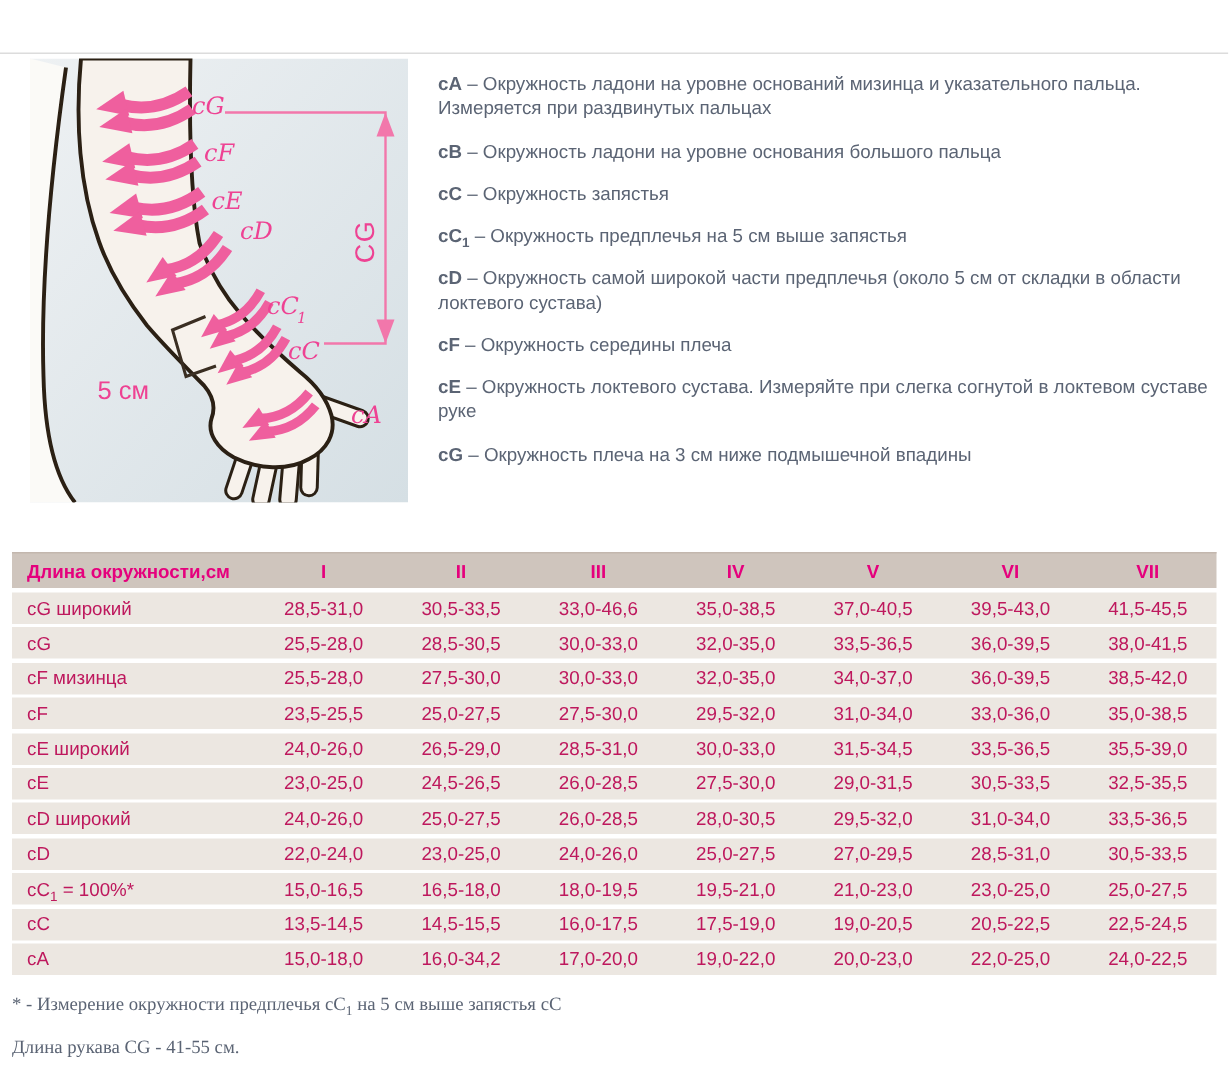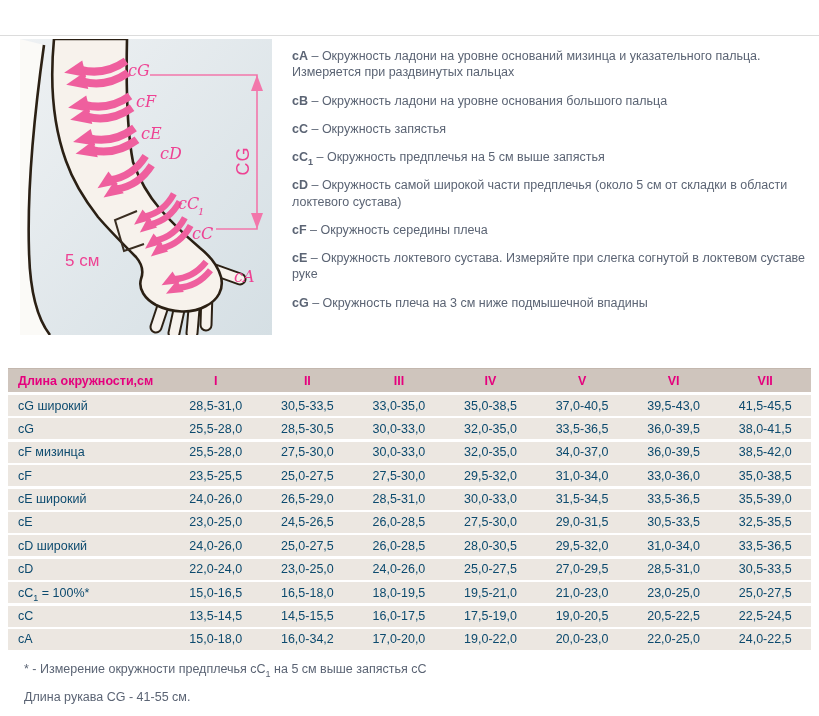--- a/index.html
+++ b/index.html
@@ -8,27 +8,27 @@
   .top-space{height:35px;border-bottom:1px solid #dcdcdc;}
   .content-row{display:flex;height:330px;align-items:flex-start;}
   .diagram{margin:3px 0 0 20px;flex:0 0 252px;display:block;}
   .descriptions{padding:12px 8px 15px 20px;width:520px;font-size:12.5px;line-height:1.3;}
   .descriptions p{margin:0 0 12px 0;}
   .descriptions b{font-weight:bold;}
   sub{font-size:9px;line-height:0;}
 
   .size-table{margin:2px 8px 0 8px;border-radius:30px;}
   .t-row{display:grid;grid-template-columns:162px repeat(7,1fr);height:21px;align-items:center;
-         background:#ece7e1;margin-bottom:2.4px;font-size:12.5px;color:#0c4a6e;}
+         background:#ece7e1;margin-bottom:2.4px;font-size:12.5px;color:#be185d;}
   .t-head{height:23px;background:#cfc5bd;color:#e5007d;font-weight:bold;margin-bottom:3px;
           border-top:1px solid #c3b7ae;font-size:12.5px;}
   .t-label{padding-left:10px;text-align:left;}
   .t-cell{text-align:center;}
 
-  .footnote{margin:12px 12px 0 0;padding-left:24px;font-size:12.5px;color:#5b6474;}
+  .footnote{margin:12px 12px 0 0;padding-left:8px;font-size:12.5px;color:#5b6474;font-family:Liberation Serif, serif;}
   .footnote.second{margin-top:14px;}
 </style>
 </head>
 <body>
 
 <div class="page">
   <div class="top-space"></div>
 
   <div class="content-row">
 
@@ -123,21 +123,21 @@
         <div class="t-cell">IV</div>
         <div class="t-cell">V</div>
         <div class="t-cell">VI</div>
         <div class="t-cell">VII</div>
       </div>
     <div id="tableRows">
         <div class="t-row">
           <div class="t-label"><span>cG широкий</span><sub></sub><span></span></div>
           <div class="t-cell">28,5-31,0</div>
           <div class="t-cell">30,5-33,5</div>
-          <div class="t-cell">33,0-35,0</div>
+          <div class="t-cell">33,0-46,6</div>
           <div class="t-cell">35,0-38,5</div>
           <div class="t-cell">37,0-40,5</div>
           <div class="t-cell">39,5-43,0</div>
           <div class="t-cell">41,5-45,5</div>
         </div>
         <div class="t-row">
           <div class="t-label"><span>cG</span><sub></sub><span></span></div>
           <div class="t-cell">25,5-28,0</div>
           <div class="t-cell">28,5-30,5</div>
           <div class="t-cell">30,0-33,0</div>

